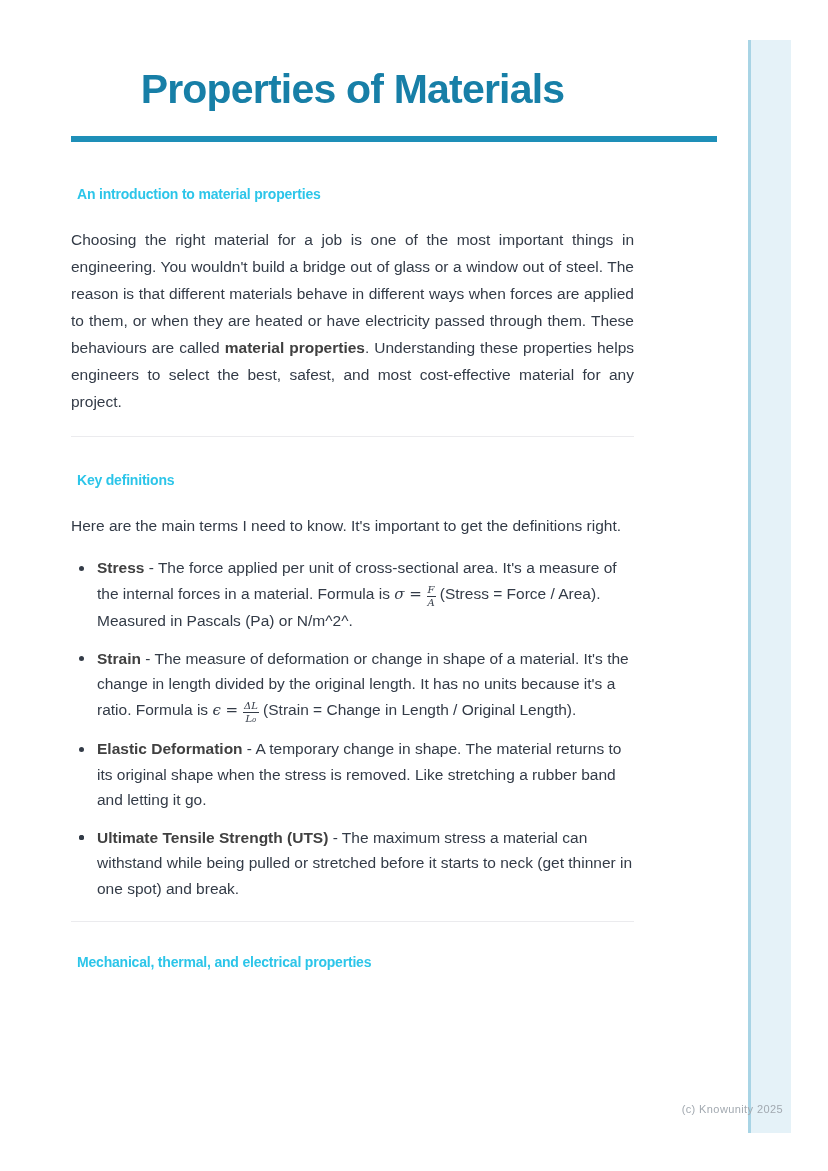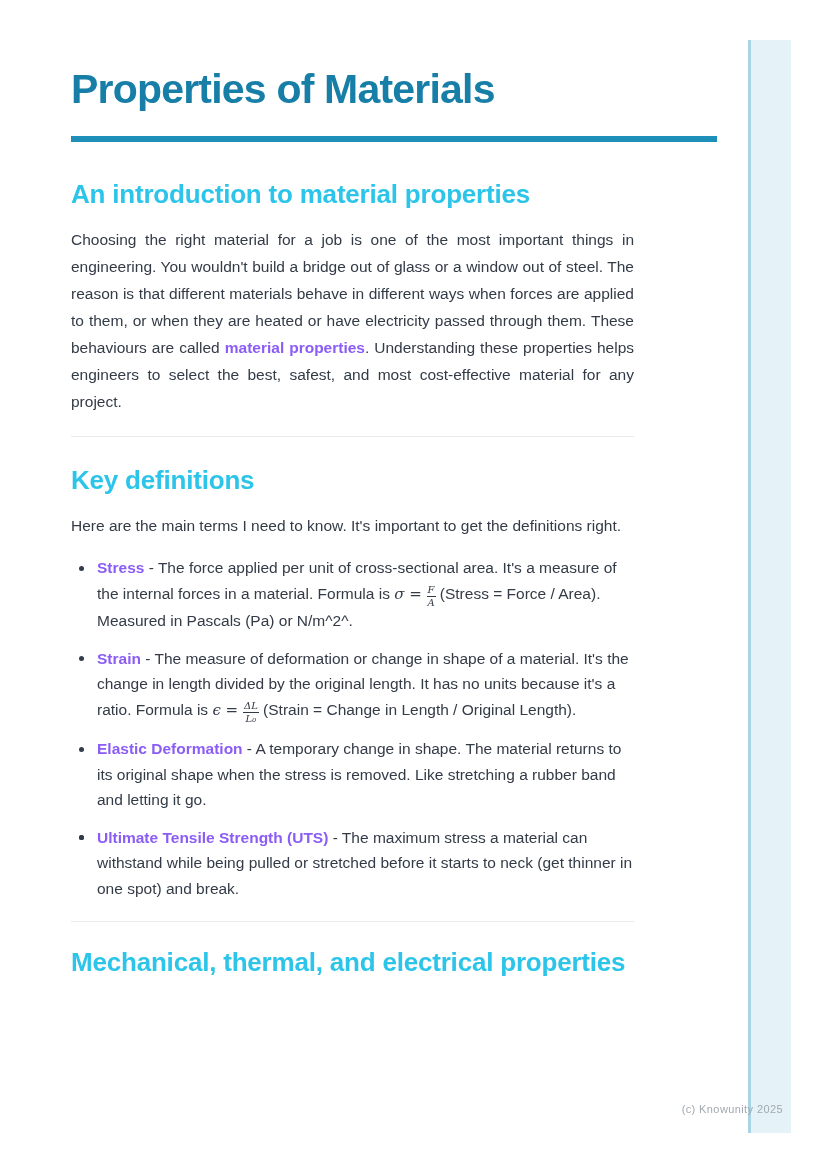--- a/index.html
+++ b/index.html
@@ -17,45 +17,46 @@
     background:#e5f2f8;
     border-left:3px solid #a8d4e5;
     box-sizing:border-box;
   }
   .content { position:absolute; top:0; left:71px; width:563px; }
   h1 {
     margin:66px 0 0 0;
     font-size:41px; line-height:46px;
     font-weight:bold; letter-spacing:-0.8px;
     color:#177fa7;
+    text-align:center;
   }
   .title-rule { margin-top:24px; width:646px; height:6px; background:#1e8fb8; }
   h2 {
-    margin:0; font-size:26px; line-height:28px;
+    margin:6px; font-size:14px; line-height:28px;
     font-weight:bold; letter-spacing:-0.2px;
     color:#2cc5e9;
   }
   .h2-intro { margin-top:38px; }
   .h2-key   { margin-top:29px; }
   .h2-mech  { margin-top:26px; }
   p { margin:18px 0 0 0; font-size:15.5px; line-height:27px; }
   .justify { text-align:justify; }
   hr { border:none; border-top:1px solid #ebebee; margin:21px 0 0 0; width:563px; }
   .hr-bottom { margin-top:20px; }
   ul.defs { list-style:none; margin:16px 0 0 0; padding:0; }
   ul.defs li {
     position:relative; padding-left:26px; margin:12px 0 8px 0;
     font-size:15.5px; line-height:25.5px;
   }
   .dot {
     position:absolute; left:8px; top:10.5px;
     width:5px; height:5px; border-radius:50%;
     background:#333b47;
   }
-  strong { font-weight:bold; color:#8b5cf6; }
+  strong { font-weight:bold; color:#404040; }
   .math { font-family:"DejaVu Serif", serif; font-style:italic; font-size:15px; white-space:nowrap; }
   .frac {
     display:inline-block; vertical-align:-7px;
     text-align:center; font-size:10px; line-height:1.15;
   }
   .frac .num { display:block; border-bottom:1px solid #333b47; padding:0 1px; }
   .frac .den { display:block; }
   .watermark {
     position:absolute; top:1103px; right:45px;
     font-size:11px; letter-spacing:0.4px;

